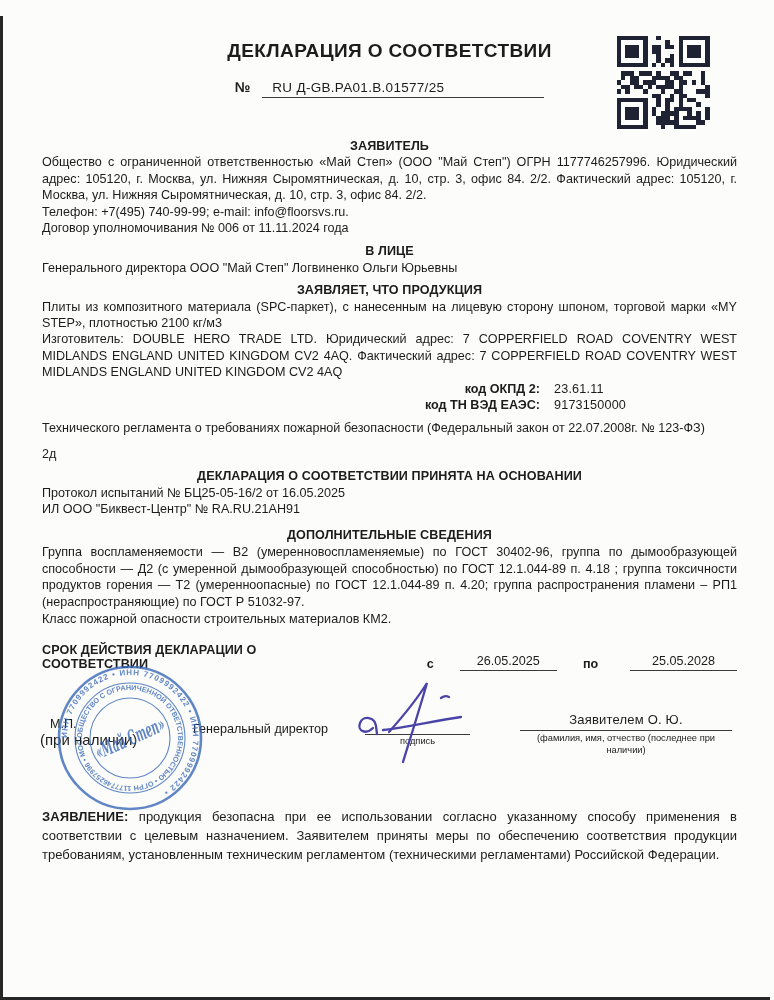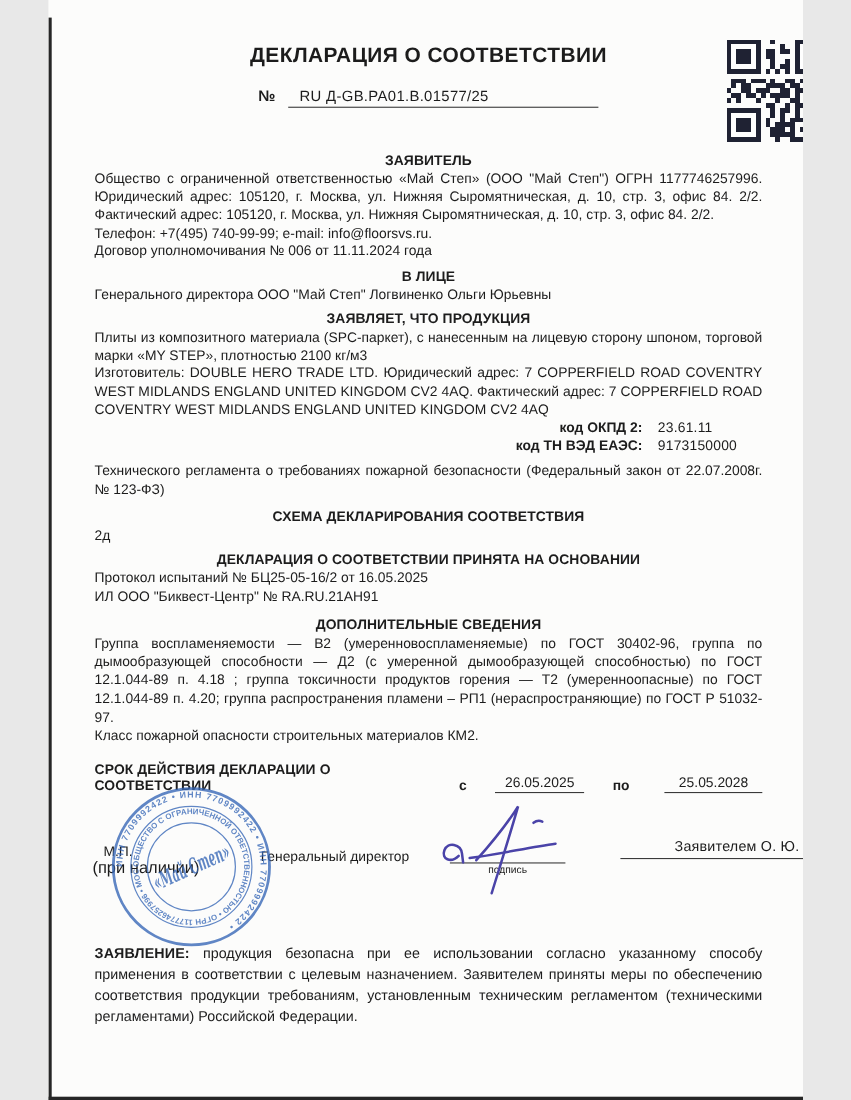--- a/index.html
+++ b/index.html
@@ -1,18 +1,18 @@
 <!DOCTYPE html>
 <html><head>
 <meta charset="utf-8">
 <style>
   html,body{margin:0;padding:0;background:#e8e8e8;}
   .page{
     position:relative;
-    width:686px;height:1000px;
+    width:774px;height:1000px;
     margin:0 auto;
     background:#fcfcfb;
     font-family:"Liberation Sans", sans-serif;
     color:#1c1c1c;
     overflow:hidden;
   }
   .edge-left{position:absolute;left:0;top:16px;bottom:0;width:3px;background:#262626;}
   .edge-bottom{position:absolute;left:0;bottom:0;width:770px;height:3px;background:#262626;}
   .content{padding:0 37px 0 42px;}
 
@@ -250,21 +250,20 @@
         <span class="code-label">код ТН ВЭД ЕАЭС:</span>
         <span class="code-value">9173150000</span>
       </div>
     </div>
 
     <div class="sec-req">
       <p class="t">Технического регламента о требованиях пожарной безопасности (Федеральный закон от 22.07.2008г. № 123-ФЗ)</p>
     </div>
 
     <div class="sec-scheme">
-      <p class="h">СХЕМА ДЕКЛАРИРОВАНИЯ СООТВЕТСТВИЯ</p>
       <p class="t-left">2д</p>
     </div>
 
     <div class="sec-basis">
       <p class="h">ДЕКЛАРАЦИЯ О СООТВЕТСТВИИ ПРИНЯТА НА ОСНОВАНИИ</p>
       <p class="t-left">Протокол испытаний № БЦ25-05-16/2 от 16.05.2025</p>
       <p class="t-left">ИЛ ООО "Биквест-Центр" № RA.RU.21АН91</p>
     </div>
 
     <div class="sec-add">
@@ -294,20 +293,21 @@
           <path d="M 88,28 q 4,-3 8,-1"></path>
         </g>
       </svg>
 
       <div class="sig-col">
         <div class="sig-caption">подпись</div>
       </div>
 
       <div class="name-col">
         <div class="name-val">Заявителем О. Ю.</div>
+        <div class="name-caption">(фамилия, имя, отчество (последнее при наличии)</div>
       </div>
 
       <svg class="stamp" width="150" height="150" viewBox="0 0 150 150">
         <defs>
           <path id="rOuter" d="M 75,75 m -63,0 a 63,63 0 1,1 126,0 a 63,63 0 1,1 -126,0"></path>
           <path id="rInner" d="M 75,75 m -48,0 a 48,48 0 1,1 96,0 a 48,48 0 1,1 -96,0"></path>
         </defs>
         <g stroke="#3566b6" fill="none">
           <circle cx="75" cy="75" r="71" stroke-width="2.6"></circle>
           <circle cx="75" cy="75" r="55" stroke-width="1.1"></circle>

